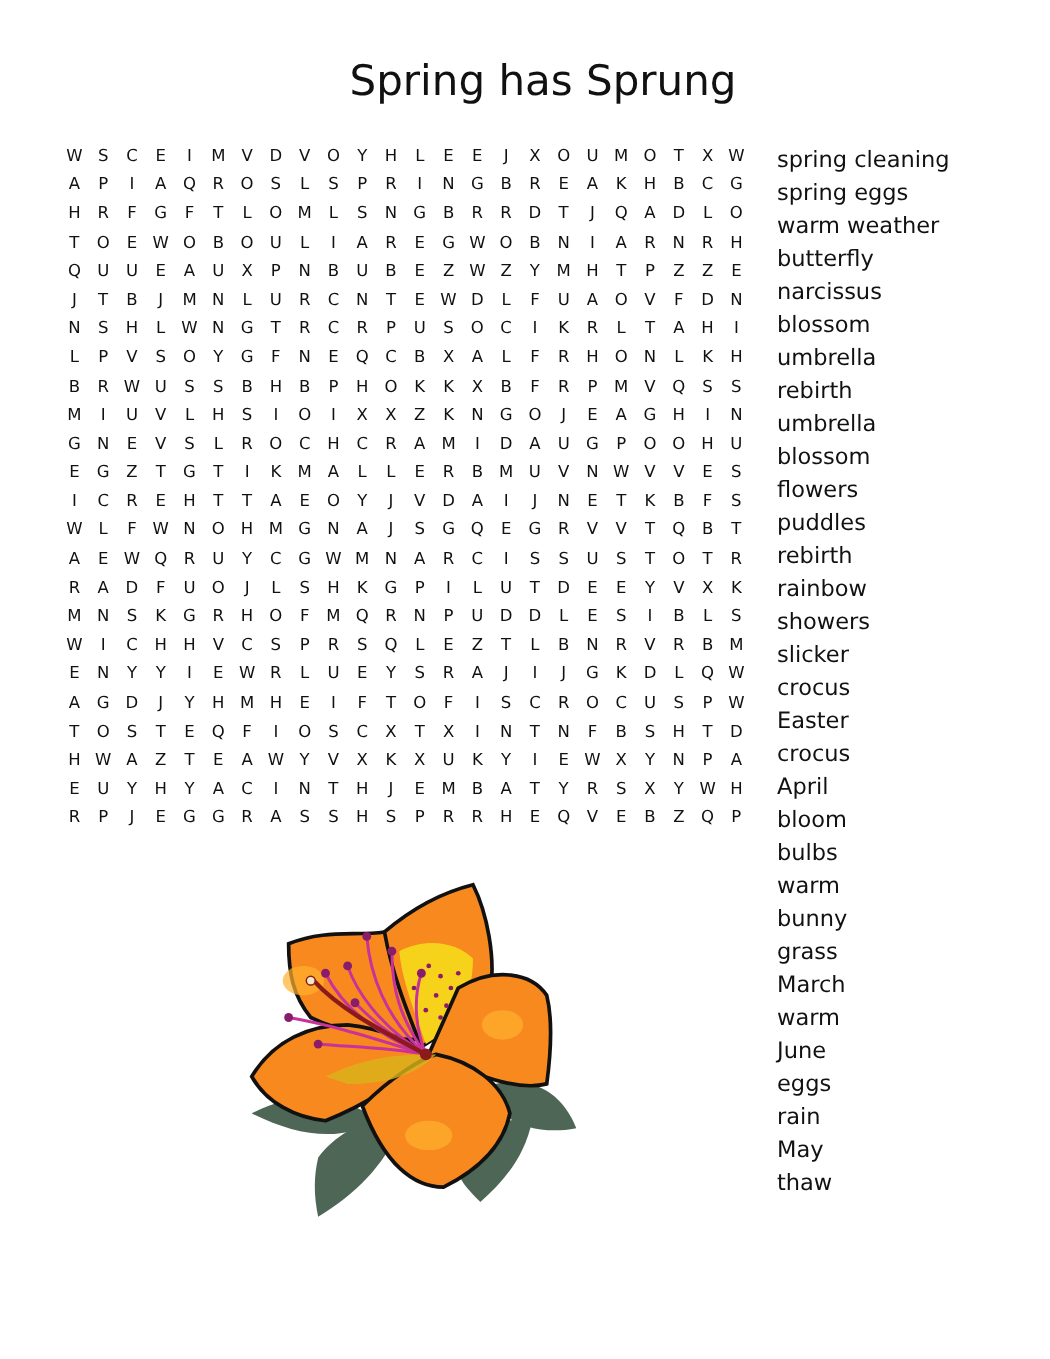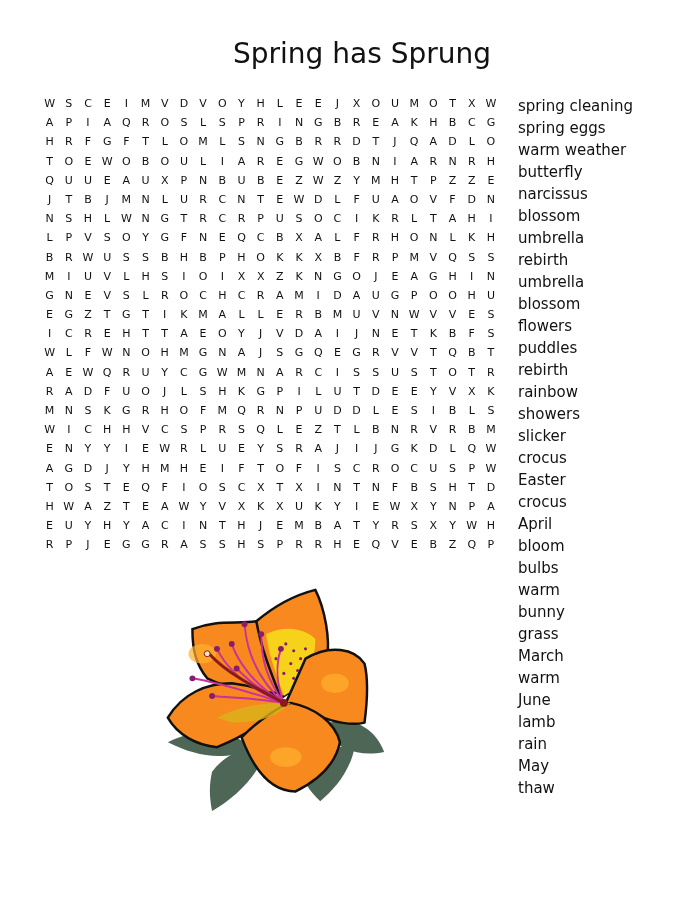--- a/index.html
+++ b/index.html
@@ -617,21 +617,21 @@
     <div class="word">crocus</div>
     <div class="word">April</div>
     <div class="word">bloom</div>
     <div class="word">bulbs</div>
     <div class="word">warm</div>
     <div class="word">bunny</div>
     <div class="word">grass</div>
     <div class="word">March</div>
     <div class="word">warm</div>
     <div class="word">June</div>
-    <div class="word">lamb</div>
+    <div class="word">eggs</div>
     <div class="word">rain</div>
     <div class="word">May</div>
     <div class="word">thaw</div>
   </div>
 
 <div class="flower">
   <svg width="236" height="236" viewBox="0 0 240 240">
 
     <path d="M10 165 C40 150 70 150 95 170 C70 185 40 180 10 165 Z" fill="#4d6656"></path>
     <path d="M55 195 C70 175 95 165 110 175 C100 200 80 220 55 235 C52 220 52 208 55 195 Z" fill="#4d6656"></path>

